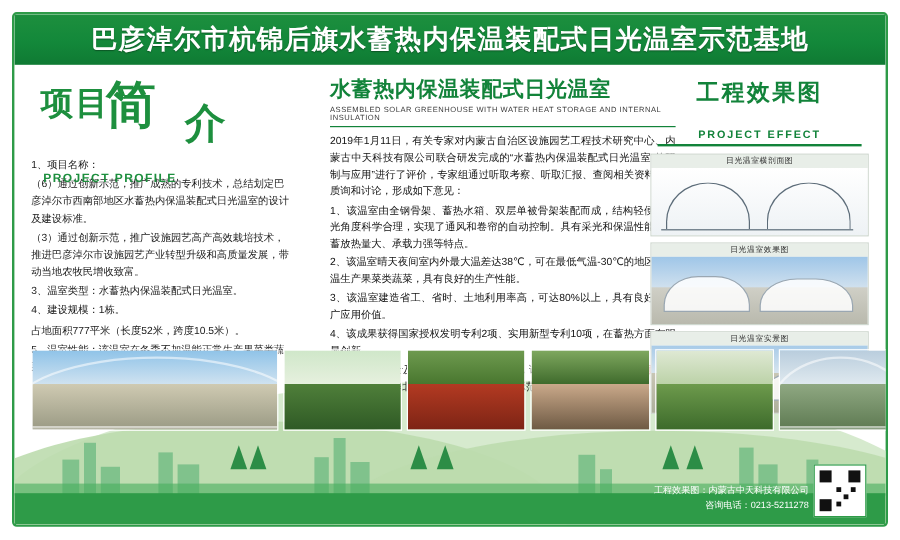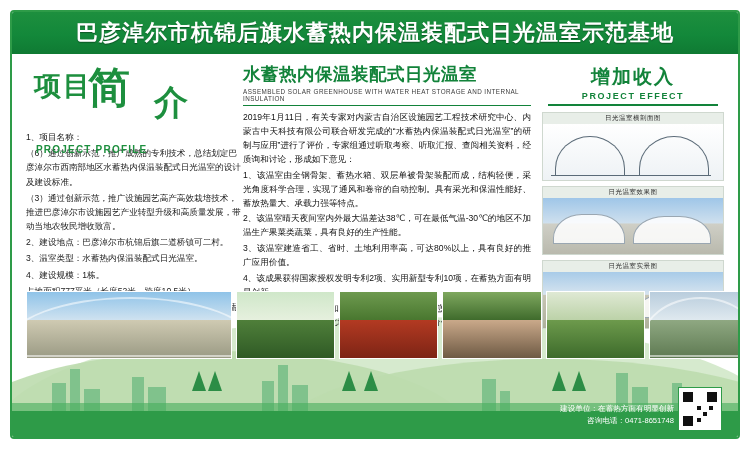--- a/index.html
+++ b/index.html
@@ -26,31 +26,31 @@
   .left{position:absolute;left:14px;top:52px;width:218px;}
   .pp-logo{position:relative;height:62px;}
   .pp-cn{position:absolute;left:8px;top:4px;font-size:27px;font-weight:bold;color:#1d8f3e;letter-spacing:2px;}
   .pp-big{position:absolute;left:62px;top:-4px;font-size:42px;font-weight:bold;color:#1d8f3e;}
   .pp-big2{position:absolute;left:128px;top:16px;font-size:34px;font-weight:bold;color:#1d8f3e;}
   .pp-en{position:absolute;left:10px;top:40px;font-size:10px;color:#1d8f3e;letter-spacing:1.2px;font-weight:bold;margin-top:40px;}
   .left-body{margin-top:4px;font-size:8.6px;line-height:1.65;color:#1a1a1a;}
   .left-body p{margin:0 0 2px 0;}
 
   
-  .mid{position:absolute;left:231px;top:50px;width:288px;}
+  .mid{position:absolute;left:263px;top:50px;width:288px;}
   .mid h2{margin:0;font-size:17.5px;color:#12833a;font-weight:bold;letter-spacing:.5px;}
   .mid .mid-en{font-size:6.3px;color:#3a3a3a;letter-spacing:.45px;margin-top:2px;border-bottom:1px solid #12833a;padding-bottom:3px;}
   .mid-body{margin-top:5px;font-size:8.6px;line-height:1.62;color:#111;text-align:justify;}
   .mid-body p{margin:0 0 2px 0;}
   .hl{color:#d8232a;font-weight:bold;}
 
   
   .right{position:absolute;right:14px;top:52px;width:182px;}
   .pe-cn{text-align:center;font-size:19px;font-weight:bold;color:#12833a;letter-spacing:2px;}
-  .pe-en{text-align:center;font-size:9px;font-weight:bold;color:#12833a;letter-spacing:1.6px;margin-top:1px;}
+  .pe-en{text-align:center;font-size:9px;font-weight:bold;color:#12833a;letter-spacing:1.6px;margin-top:17px;}
   .pe-rule{height:2px;background:#12833a;margin:3px 6px 6px 6px;}
   .pe-card{background:#fdfdfd;border:1px solid #cfd8cf;margin-bottom:5px;}
   .pe-cap{background:#e8eee8;color:#2c2c2c;font-size:6.5px;text-align:center;padding:1px 0;letter-spacing:.5px;}
   .pe-img{height:56px;position:relative;overflow:hidden;background:linear-gradient(180deg,#ffffff 0%,#eef2f5 100%);}
   .arch{position:absolute;border:1px solid #5b6b78;border-bottom:none;border-radius:60% 60% 0 0/100% 100% 0 0;}
   .pe-img.photo{background:linear-gradient(180deg,#9fc6e8 0%,#cfe0ee 45%,#cfcfc6 46%,#b9b9ad 100%);}
   .gh{position:absolute;background:rgba(255,255,255,.85);border:1px solid #9aa7b2;}
   .pe-img.photo2{background:linear-gradient(180deg,#a8cbe8 0%,#d6e4ef 40%,#c8c6b4 41%,#aeb09c 100%);}
 
   
@@ -107,21 +107,20 @@
       <div class="pp-logo">
         <span class="pp-cn">项目</span>
         <span class="pp-big">简</span>
         <span class="pp-big2">介</span>
         <span class="pp-en">PROJECT PROFILE</span>
       </div>
       <div class="left-body">
         <p>1、项目名称：</p>
         <p>（6）通过创新示范，推广成熟的专利技术，总结划定巴彦淖尔市西南部地区水蓄热内保温装配式日光温室的设计及建设标准。</p>
         <p>（3）通过创新示范，推广设施园艺高产高效栽培技术，推进巴彦淖尔市设施园艺产业转型升级和高质量发展，带动当地农牧民增收致富。</p>
-        <p>2、建设地点：巴彦淖尔市杭锦后旗二道桥镇可二村。</p>
         <p>3、温室类型：水蓄热内保温装配式日光温室。</p>
         <p>4、建设规模：1栋。</p>
         <p>占地面积777平米（长度52米，跨度10.5米）。</p>
         <p>5、温室性能：该温室在冬季不加温能正常生产果菜类蔬菜，节省人工的同时增早上市时间，增加收入。</p>
       </div>
     </div>
 
     <div class="mid">
       <h2>水蓄热内保温装配式日光温室</h2>
       <div class="mid-en">ASSEMBLED SOLAR GREENHOUSE WITH WATER HEAT STORAGE AND INTERNAL INSULATION</div>
@@ -129,21 +128,21 @@
         <p>2019年1月11日，有关专家对内蒙古自治区设施园艺工程技术研究中心、内蒙古中天科技有限公司联合研发完成的“水蓄热内保温装配式日光温室”的研制与应用”进行了评价，专家组通过听取考察、听取汇报、查阅相关资料，经质询和讨论，形成如下意见：</p>
         <p>1、该温室由全钢骨架、蓄热水箱、双层单被骨架装配而成，结构轻便，采光角度科学合理，实现了通风和卷帘的自动控制。具有采光和保温性能好、蓄放热量大、承载力强等特点。</p>
         <p>2、该温室晴天夜间室内外最大温差达38℃，可在最低气温-30℃的地区不加温生产果菜类蔬菜，具有良好的生产性能。</p>
         <p>3、该温室建造省工、省时、土地利用率高，可达80%以上，具有良好的推广应用价值。</p>
         <p>4、该成果获得国家授权发明专利2项、实用新型专利10项，在蓄热方面有明显创新。</p>
         <p><span>中国工程院院士及行业知名专家一致认为，该成果总体技术达到<span class="hl">国内领先水平</span>，在东北、华北、西北地区具有良好的示范推广价值。</span></p>
       </div>
     </div>
 
     <div class="right">
-      <div class="pe-cn">增加收入</div>
+      <div class="pe-cn">工程效果图</div>
       <div class="pe-en">PROJECT EFFECT</div>
       <div class="pe-rule"></div>
 
       <div class="pe-card">
         <div class="pe-cap">日光温室横剖面图</div>
         <div class="pe-img">
           <div class="arch" style="left:12px;top:12px;width:68px;height:38px;"></div>
           <div class="arch" style="left:96px;top:12px;width:68px;height:38px;"></div>
           <div style="position:absolute;left:8px;bottom:4px;width:160px;height:1px;background:#5b6b78;"></div>
         </div>
@@ -189,22 +188,22 @@
         <div class="grd" style="background:linear-gradient(180deg,#6d9a4c,#3d6b2b);"></div>
       </div>
       <div class="ph">
         <div class="sky" style="background:linear-gradient(180deg,#b9cddd,#dfe9ef);"></div>
         <div class="grd" style="background:linear-gradient(180deg,#8fa882,#5e7a52);"></div>
         <div class="hoop"></div>
       </div>
     </div>
 
     <div class="footwrap">
-      <div class="line1">建设单位：在蓄热方面有明显创新</div>
-      <div>咨询电话：0471-8651748</div>
+      <div class="line1">工程效果图：内蒙古中天科技有限公司</div>
+      <div>咨询电话：0213-5211278</div>
     </div>
     <div class="qr">
       <i style="left:4px;top:4px;width:10px;height:10px;"></i>
       <i style="left:28px;top:4px;width:10px;height:10px;"></i>
       <i style="left:4px;top:28px;width:10px;height:10px;"></i>
       <i style="left:18px;top:18px;width:4px;height:4px;"></i>
       <i style="left:24px;top:24px;width:4px;height:4px;"></i>
       <i style="left:30px;top:18px;width:4px;height:4px;"></i>
       <i style="left:18px;top:30px;width:4px;height:4px;"></i>
     </div>

